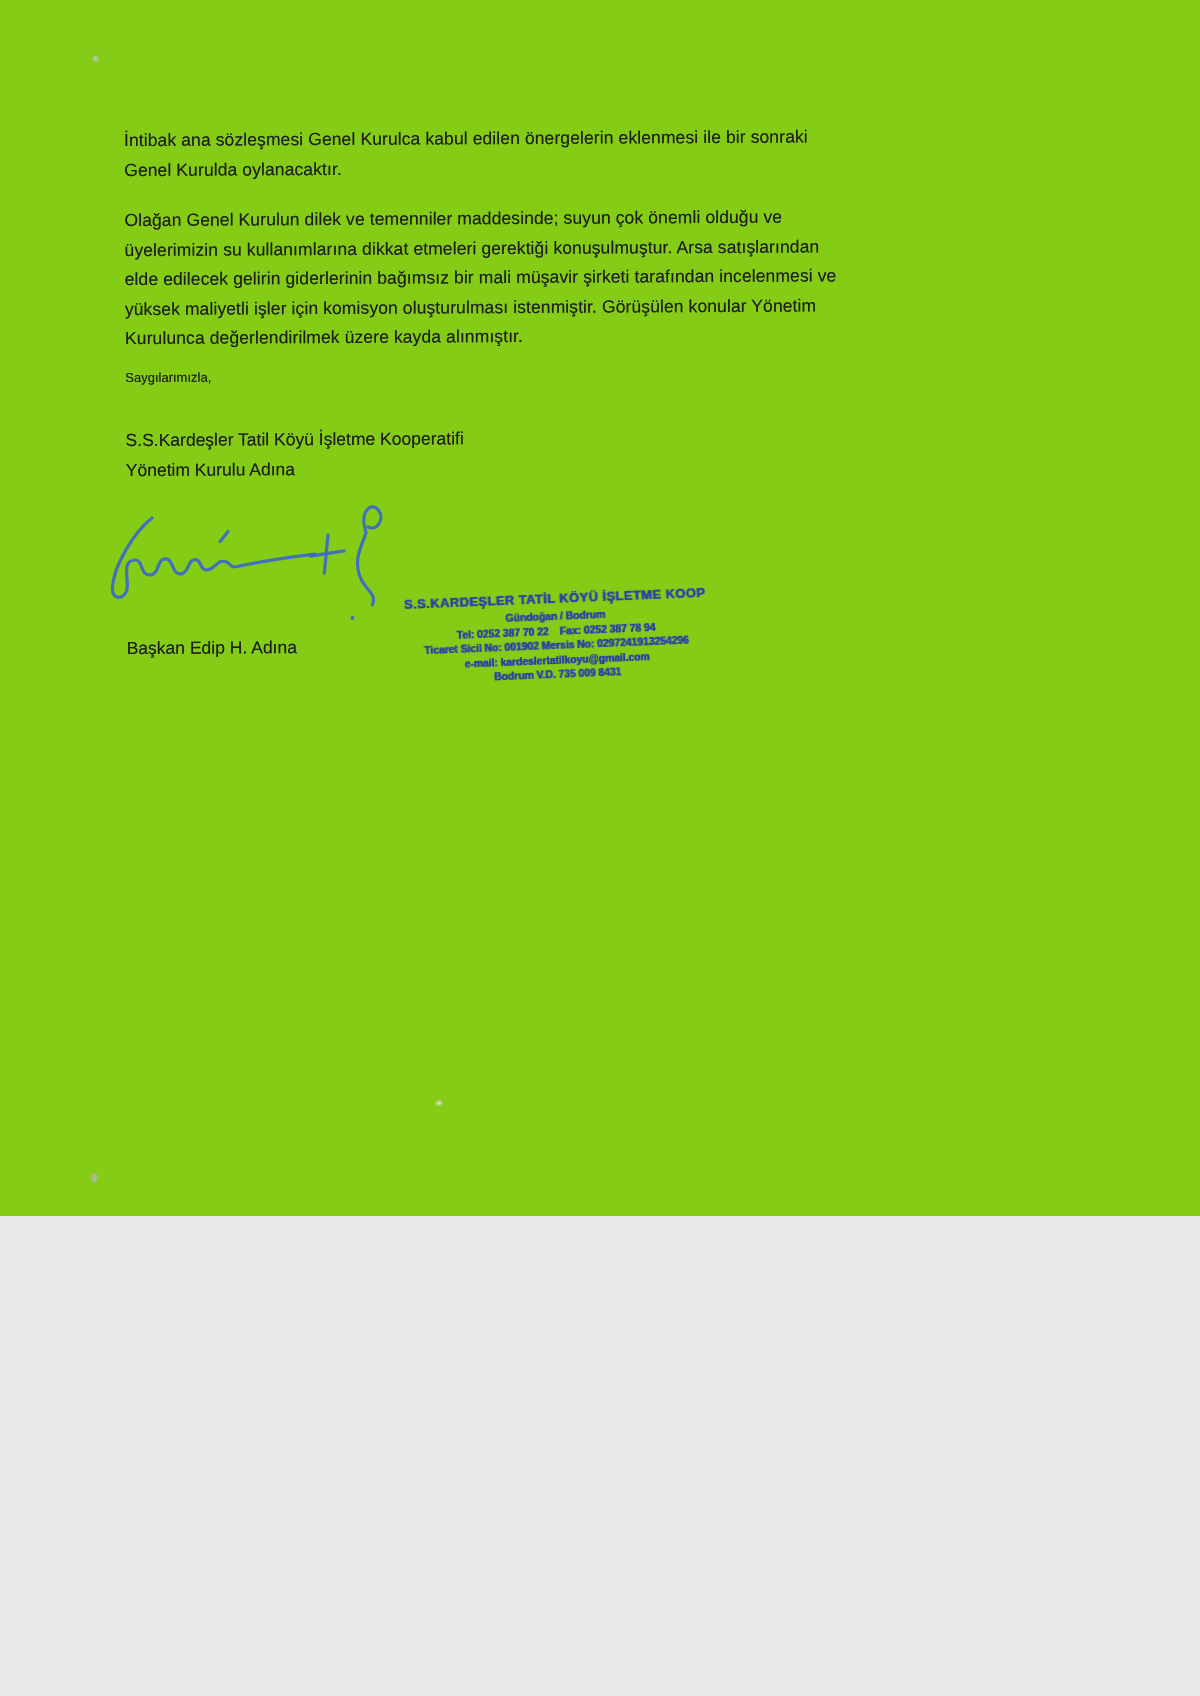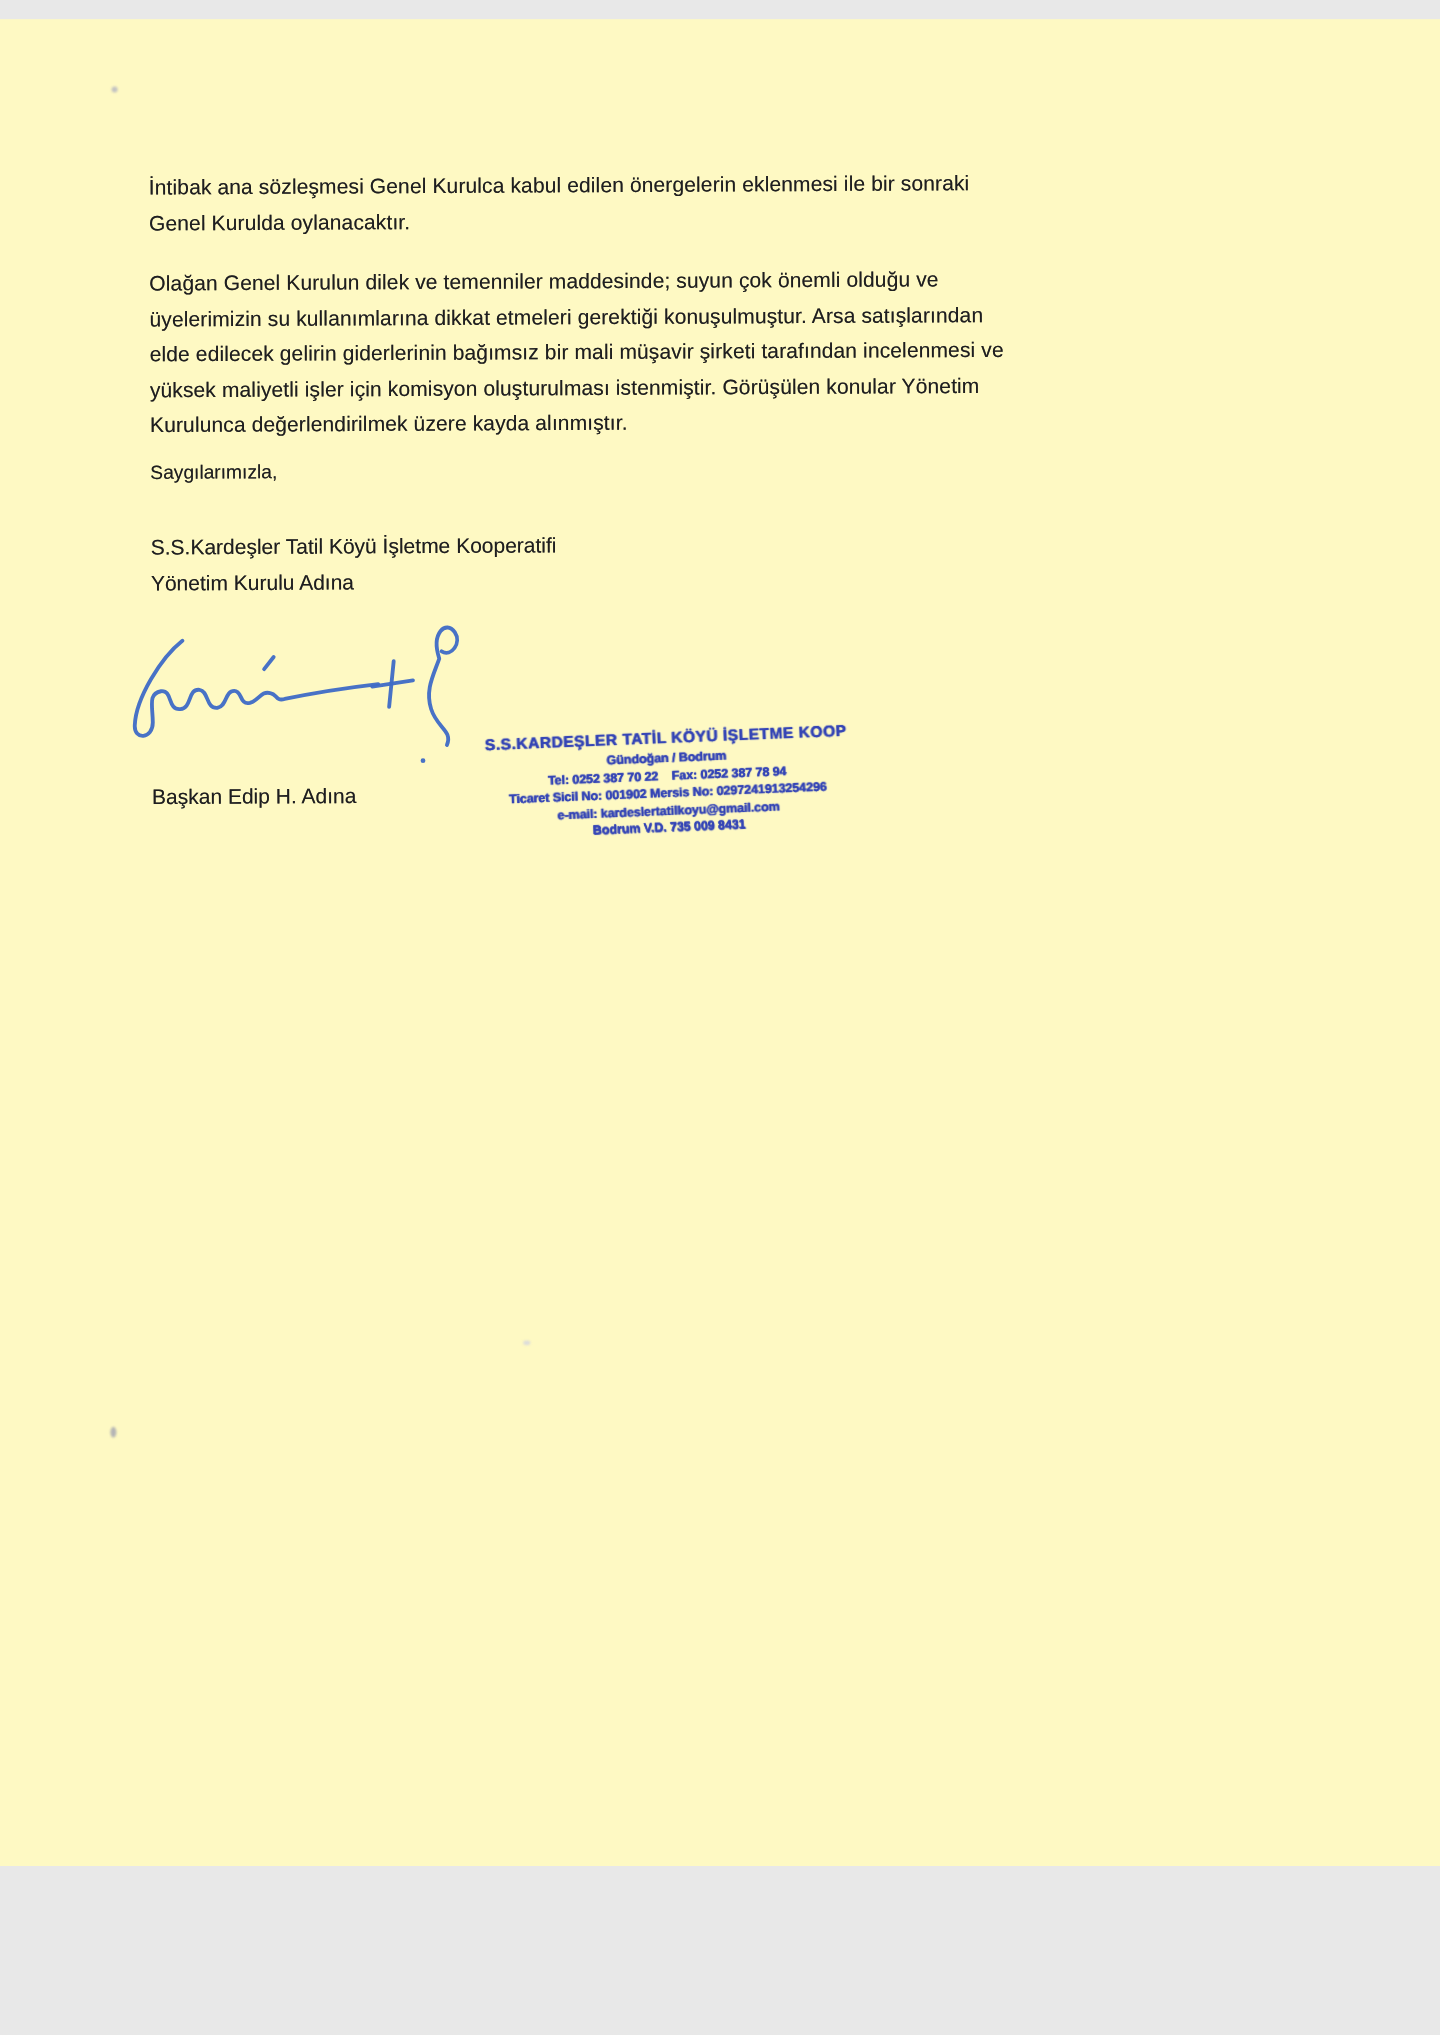--- a/index.html
+++ b/index.html
@@ -3,23 +3,23 @@
 <meta charset="utf-8">
 <style>
   html, body {
     margin: 0;
     padding: 0;
     background: #e8e8e8;
   }
   .page {
     position: relative;
     width: 1200px;
-    height: 1539px;
-    margin: 16px auto;
-    background: #fef9c3;
+    height: 1216px;
+    margin: 0 auto;
+    background: #84cc16;
     overflow: hidden;
     font-family: "Liberation Sans", sans-serif;
     color: var(--ink, #1e1e20);
   }
   .content {
     position: absolute;
     left: 0; top: 0;
     width: 100%; height: 100%;
     transform: rotate(-0.3deg);
     transform-origin: 140px 140px;
@@ -28,21 +28,21 @@
     position: absolute;
     left: 124px;
     font-size: 17.5px;
     line-height: 29.5px;
     letter-spacing: 0.1px;
     text-shadow: 0 0 0.5px rgba(20,20,20,0.55);
   }
   .para div { white-space: pre; }
   .p1 { top: 126px; }
   .p2 { top: 206px; }
-  .closing  { position: absolute; left: 124px; top: 370px; font-size: 16px;
+  .closing  { position: absolute; left: 124px; top: 370px; font-size: 13px;
               text-shadow: 0 0 0.5px rgba(20,20,20,0.55); }
   .orgblock { position: absolute; left: 124px; top: 426px; font-size: 17.5px;
               line-height: 29.5px; text-shadow: 0 0 0.5px rgba(20,20,20,0.55); }
   .orgblock div { white-space: pre; }
   .signer   { position: absolute; left: 124px; top: 638px; font-size: 17.5px;
               text-shadow: 0 0 0.5px rgba(20,20,20,0.55); }
 
   .signature-svg {
     position: absolute;
     left: 98px;

